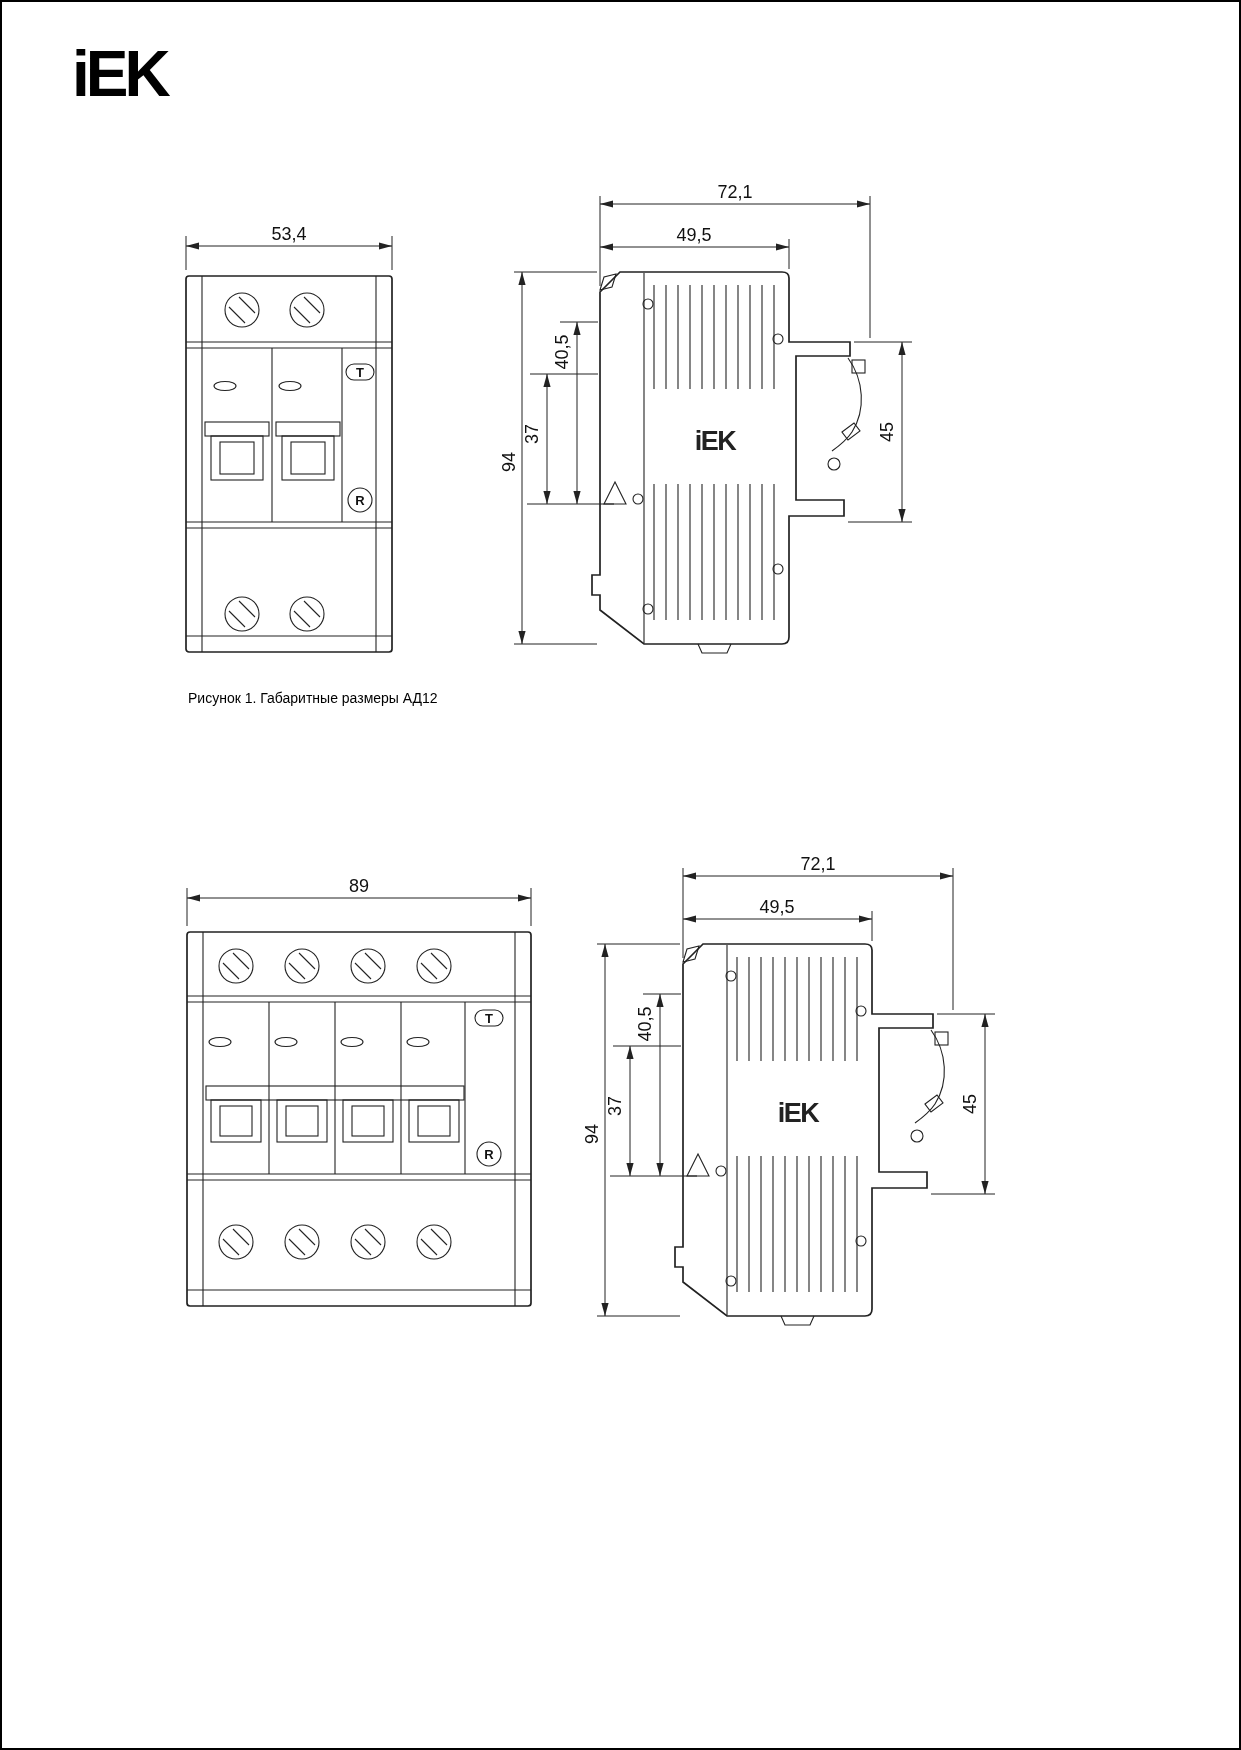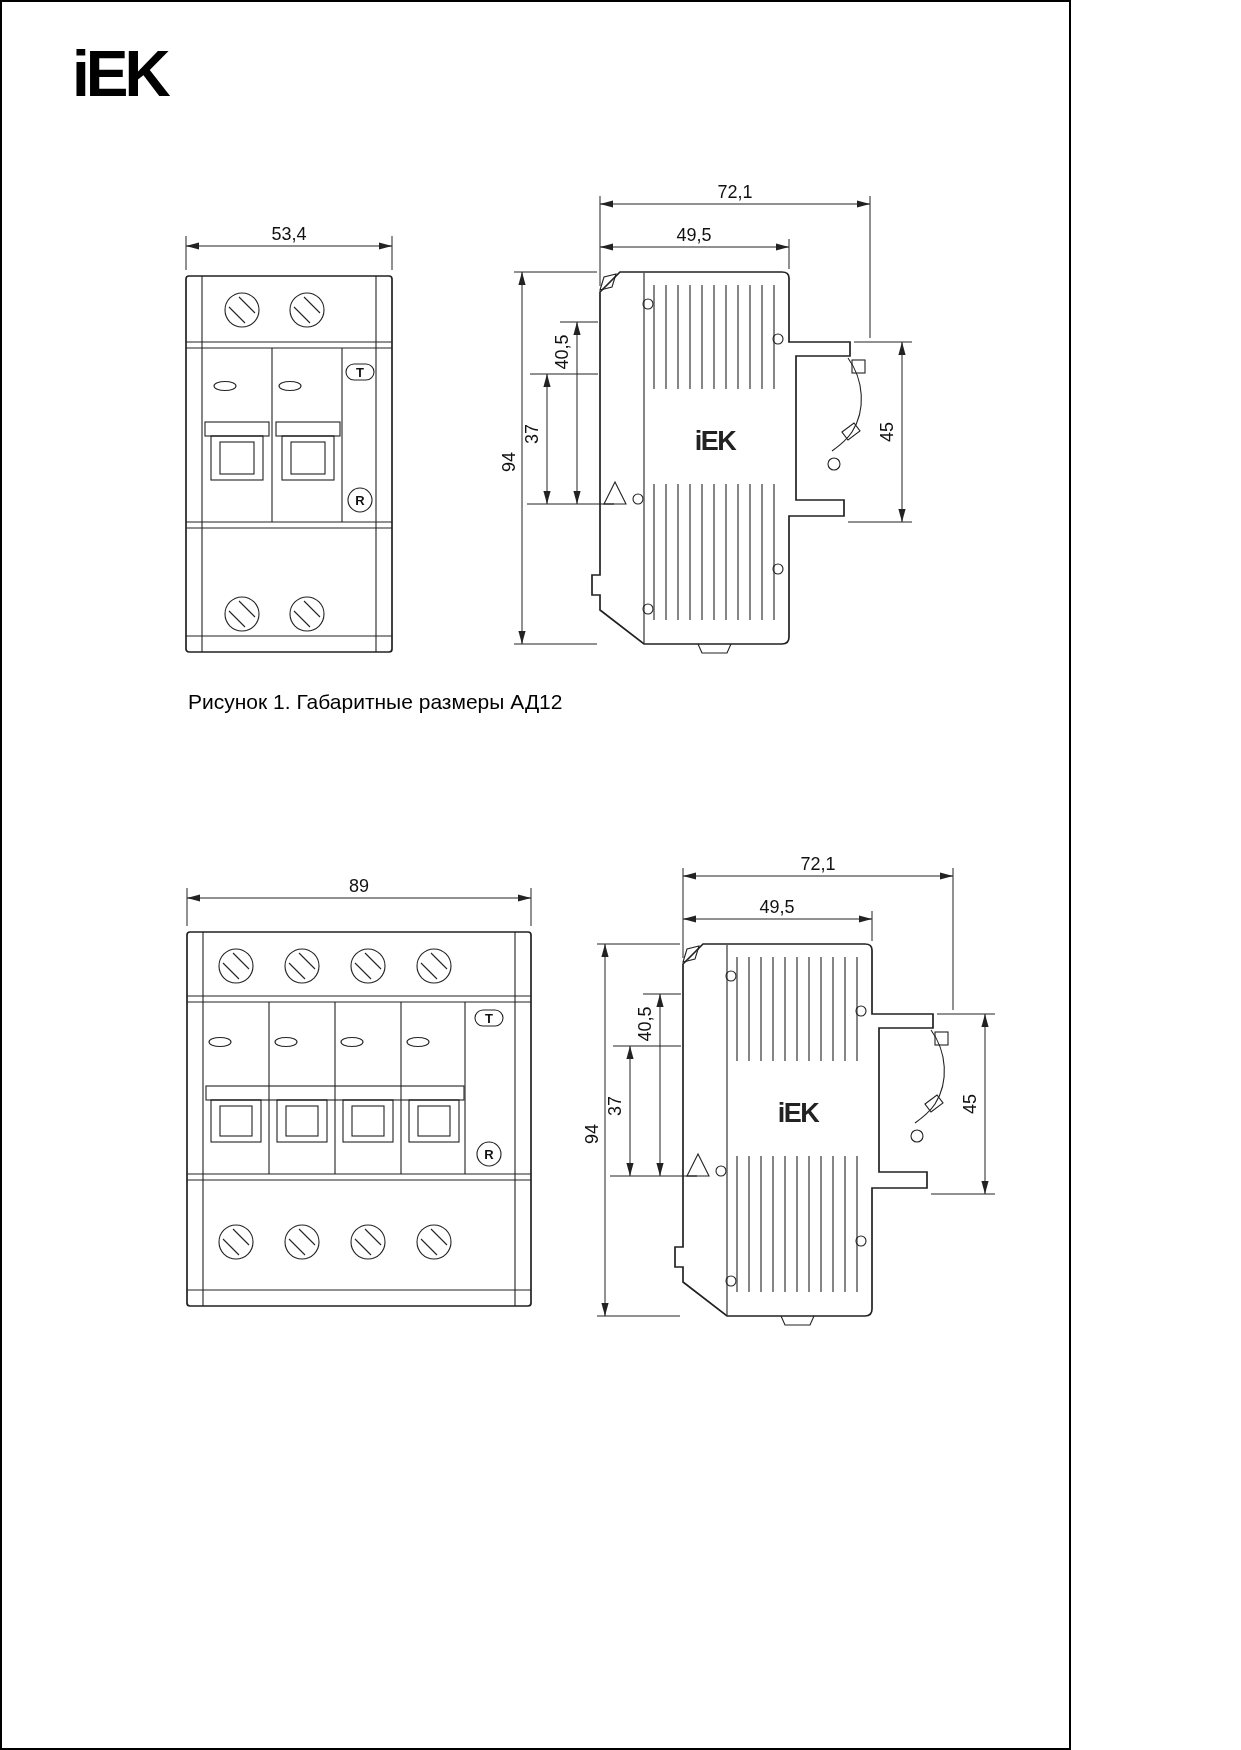--- a/index.html
+++ b/index.html
@@ -1,33 +1,33 @@
 <!DOCTYPE html>
 <html><head>
 <meta charset="utf-8">
 <style>
   * { margin:0; padding:0; box-sizing:border-box; }
   html,body { background:#ffffff; }
   .page {
     position:relative;
-    width:1071px; height:1750px;
+    width:1241px; height:1750px;
     background:#ffffff;
     border:2px solid #000;
     overflow:hidden;
     font-family:"Liberation Sans", sans-serif;
     color:#111;
   }
   .logo {
     position:absolute; left:70px; top:40px;
     font-size:64px; font-weight:900; letter-spacing:-4px;
     color:#000; line-height:1;
   }
   .caption {
     position:absolute;
-    font-size:21px; color:#000;text-align:center;
+    font-size:14px; color:#000;text-align:center;
   }
   .caption1 { left:186px; top:688px; }
   .caption2 { left:186px; top:1340px; }
   svg.drawing { position:absolute; overflow:visible; }
   svg line, svg path, svg polyline, svg rect, svg circle, svg ellipse {
     stroke:#222; fill:none;
   }
   .thick { stroke-width:1.7; }
   .thin  { stroke-width:1.1; }
   .dim line { stroke-width:1; }

